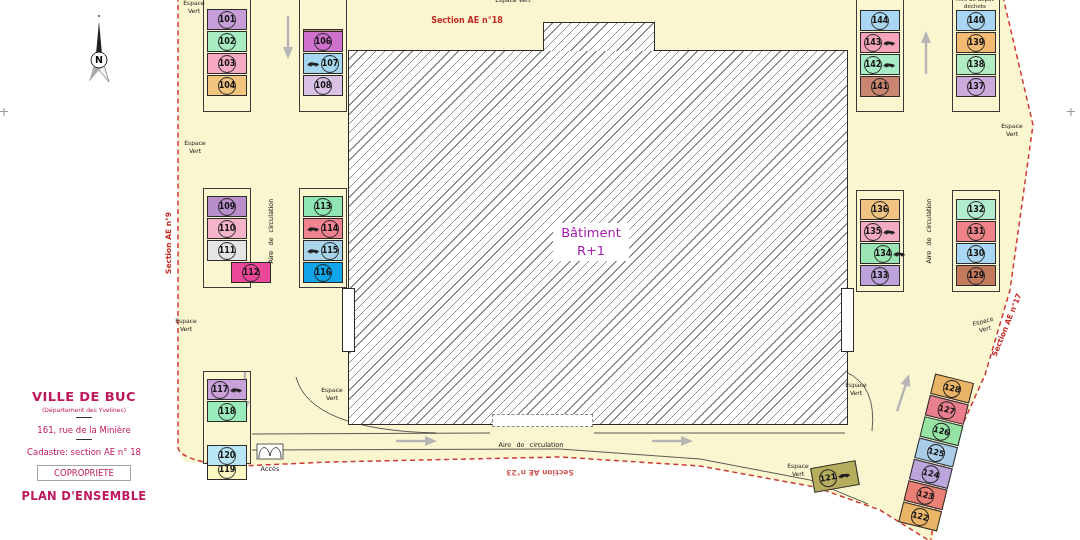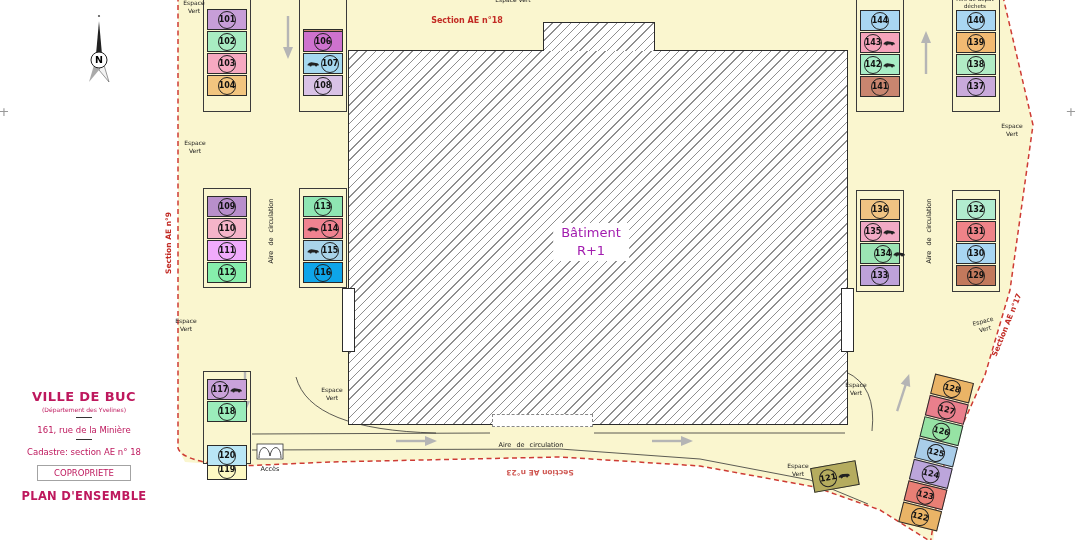--- a/index.html
+++ b/index.html
@@ -156,24 +156,24 @@
           <span class="num">108</span>
         </div>
       </div>
       <div class="sgroup" style="left: 207px; top: 196px; width: 40px; height: 88px;">
         <div class="stall" style="top: 0px; height: 21px; background: rgb(184, 143, 203);">
           <span class="num">109</span>
         </div>
         <div class="stall" style="top: 22px; height: 21px; background: rgb(245, 180, 201);">
           <span class="num">110</span>
         </div>
-        <div class="stall" style="top: 44px; height: 21px; background: #f0abfc;">
+        <div class="stall" style="top: 44px; height: 21px; background: #e5e5e5;">
           <span class="num">111</span>
         </div>
-        <div class="stall" style="top: 66px; height: 21px; background: #86efac;">
+        <div class="stall" style="top: 66px; height: 21px; background: #ec4899; margin-left: 24px;">
           <span class="num">112</span>
         </div>
       </div>
       <div class="sgroup" style="left: 303px; top: 196px; width: 40px; height: 88px;">
         <div class="stall" style="top: 0px; height: 21px; background: rgb(143, 230, 179);">
           <span class="num">113</span>
         </div>
         <div class="stall" style="top: 22px; height: 21px; background: rgb(239, 131, 144);">
           <svg class="car" viewBox="0 0 20 10">
             <path d="M1 8 V6 Q5 2 9 3.5 L16 4.5 Q19 5.5 18 8 Z" fill="#222"></path>

